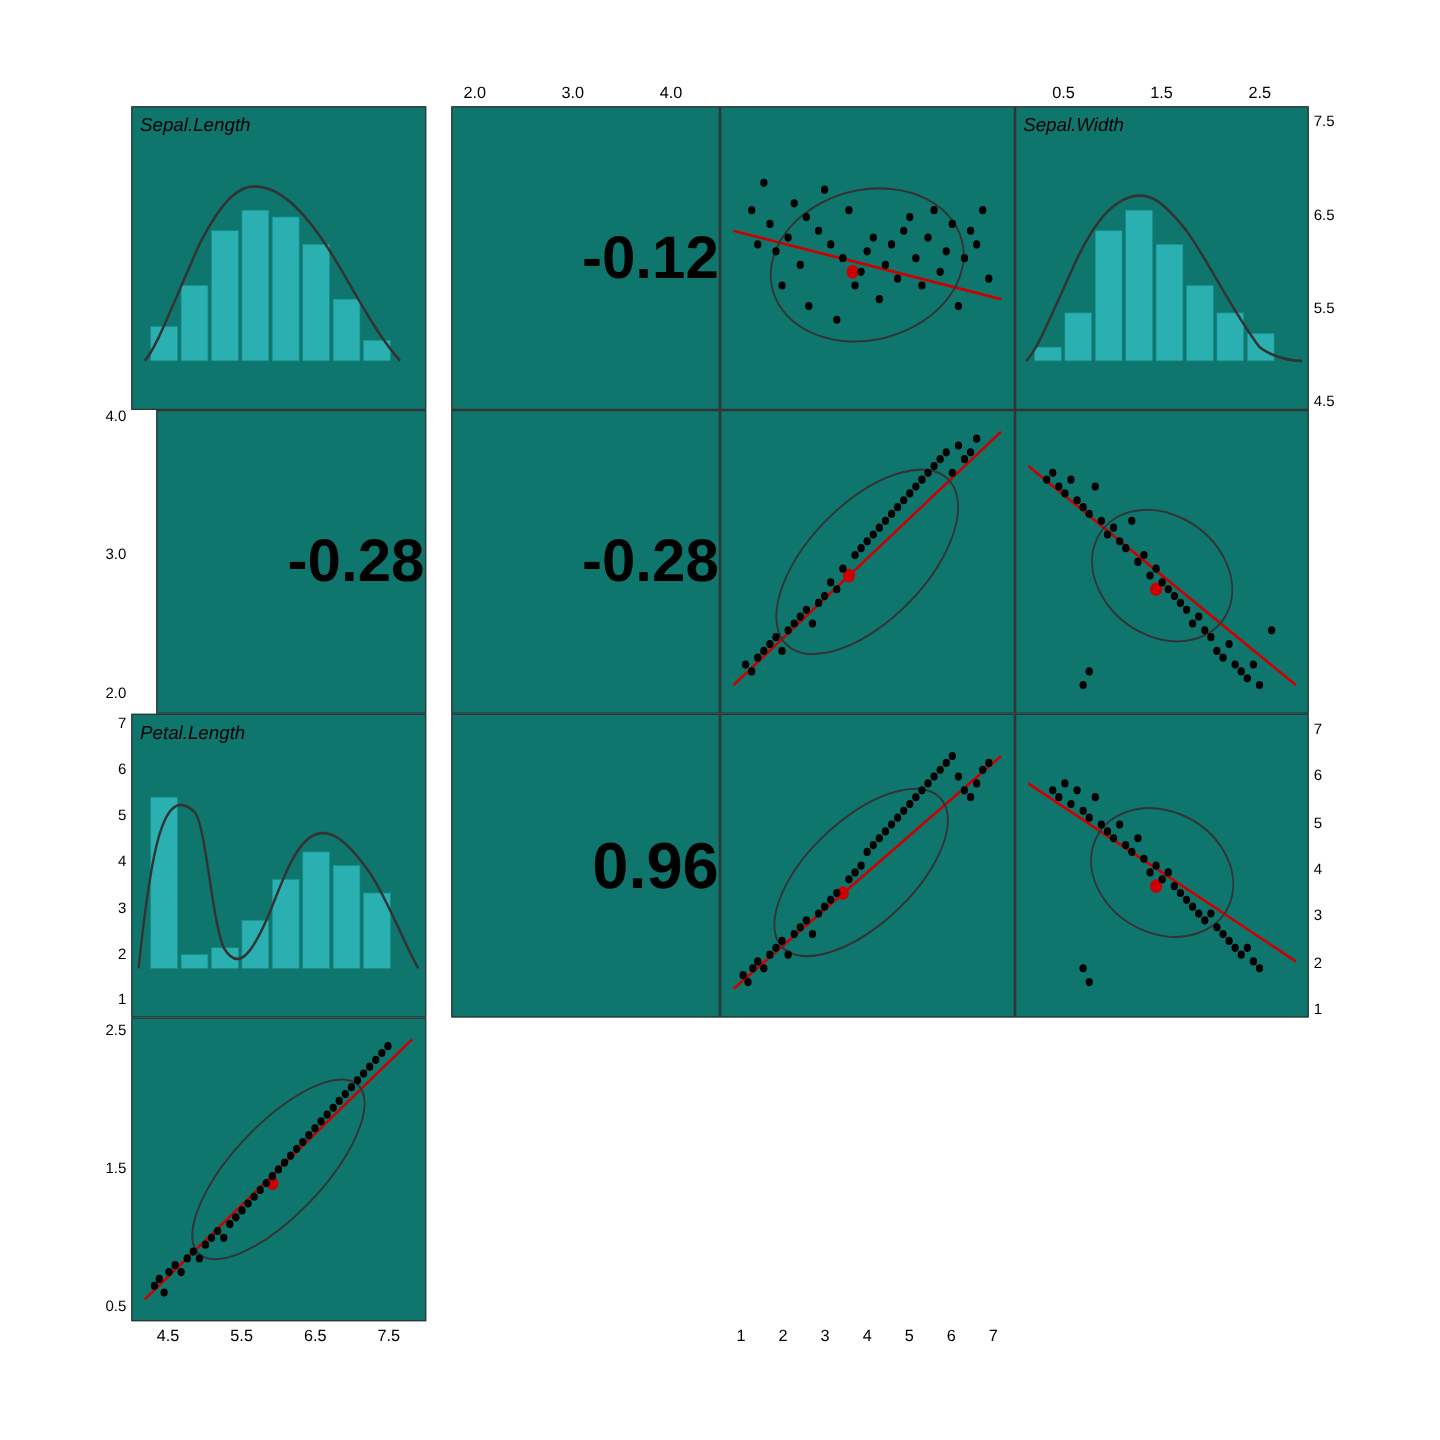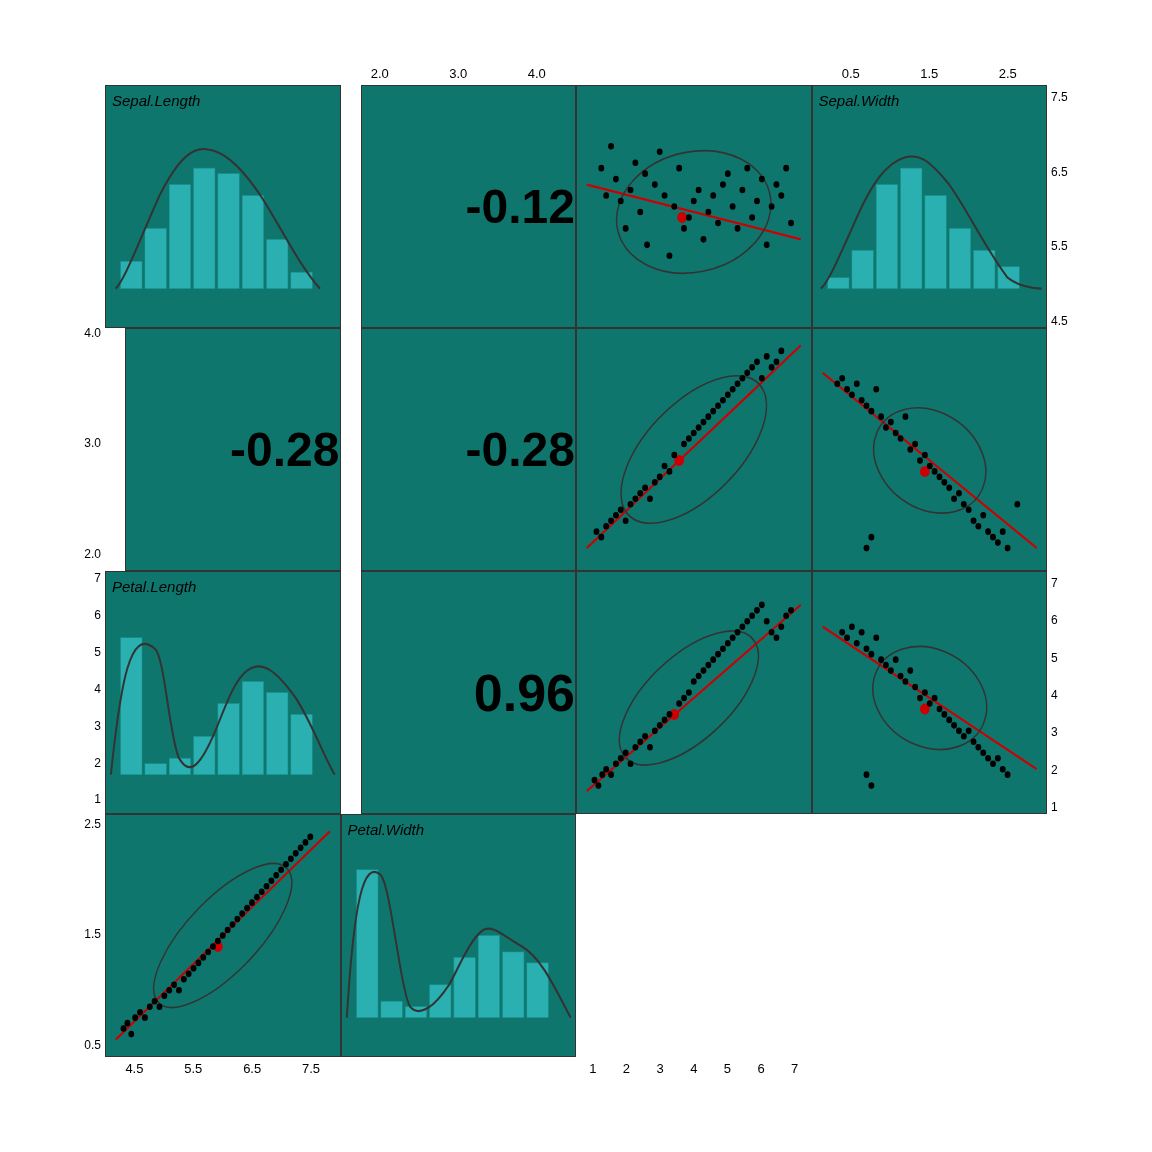--- a/index.html
+++ b/index.html
@@ -461,34 +461,20 @@
             <circle cx="180" cy="50" r="3" fill="black"></circle>
           <circle cx="185" cy="45" r="3" fill="black"></circle>
             <circle cx="190" cy="40" r="3" fill="black"></circle>
           <circle cx="195" cy="35" r="3" fill="black"></circle>
             <circle cx="200" cy="30" r="3" fill="black"></circle>
           <circle cx="205" cy="25" r="3" fill="black"></circle>
             <circle cx="210" cy="20" r="3" fill="black"></circle>
         </svg>
       </div>
 
-      <div class="cell">
-        <span class="diag-label">Petal.Width</span>
-        <svg viewBox="0 0 240 220" preserveAspectRatio="none">
-          <rect x="15" y="50" width="22" height="135" class="teal"></rect>
-          <rect x="40" y="170" width="22" height="15" class="teal"></rect>
-          <rect x="65" y="175" width="22" height="10" class="teal"></rect>
-          <rect x="90" y="155" width="22" height="30" class="teal"></rect>
-          <rect x="115" y="130" width="22" height="55" class="teal"></rect>
-          <rect x="140" y="110" width="22" height="75" class="teal"></rect>
-          <rect x="165" y="125" width="22" height="60" class="teal"></rect>
-          <rect x="190" y="135" width="22" height="50" class="teal"></rect>
-          <path d="M5,185 C12,80 22,40 40,55 C50,65 60,160 70,175 C80,185 95,175 110,155 C120,140 130,115 145,105 C155,100 165,110 185,120 C205,130 220,160 235,185" fill="none" stroke="#333" stroke-width="2"></path>
-        </svg>
-      </div>
 
     </div>
 
     <div style="width:35px; display:flex; flex-direction:column;">
 
       <div style="flex:1; display:flex; flex-direction:column; justify-content:space-between; align-items:flex-start; padding-left:4px; padding-top:5px; padding-bottom:5px; font-size:12px;">
         <span>7.5</span>
           <span>6.5</span>
           <span>5.5</span>
           <span>4.5</span>

